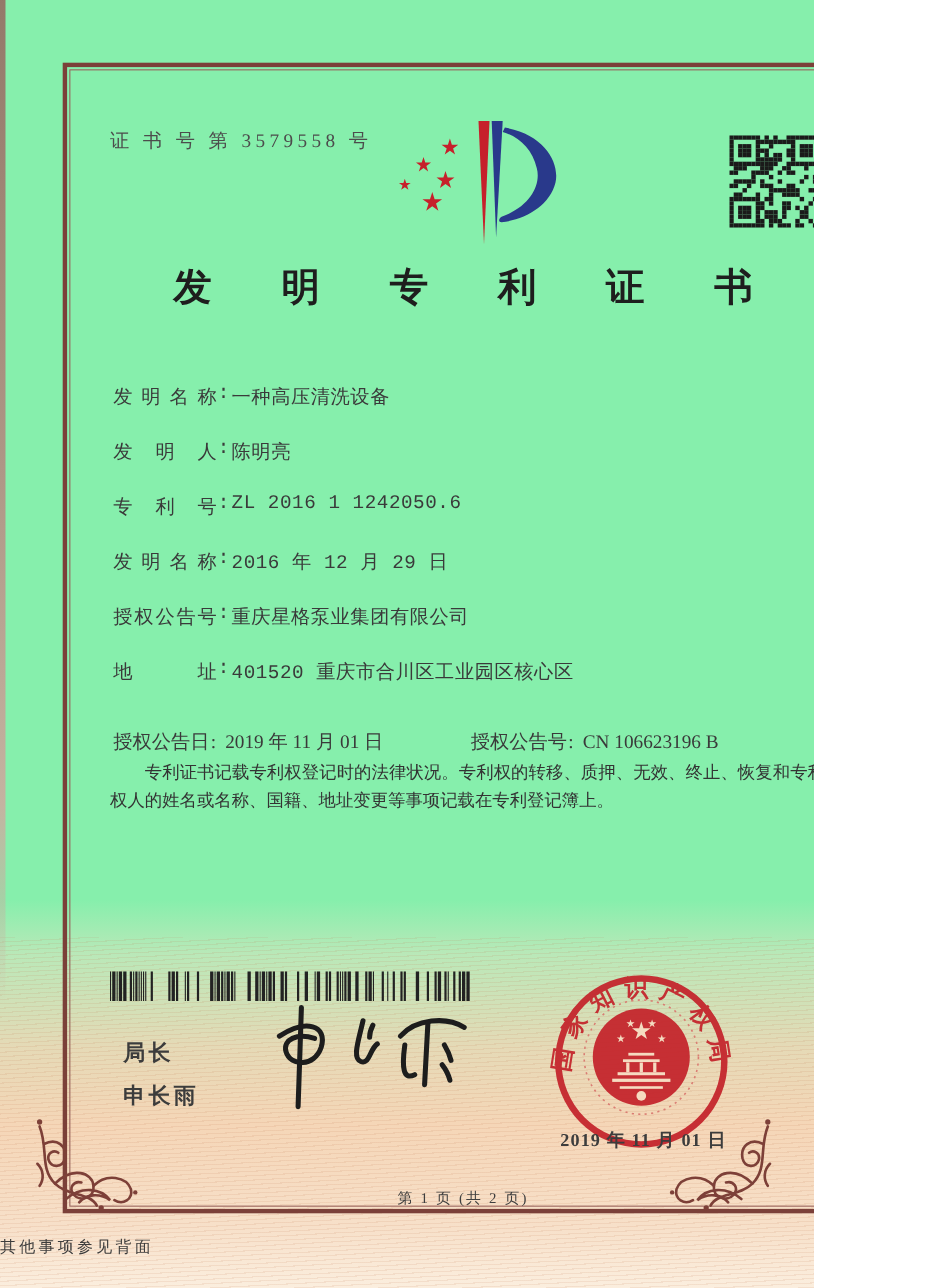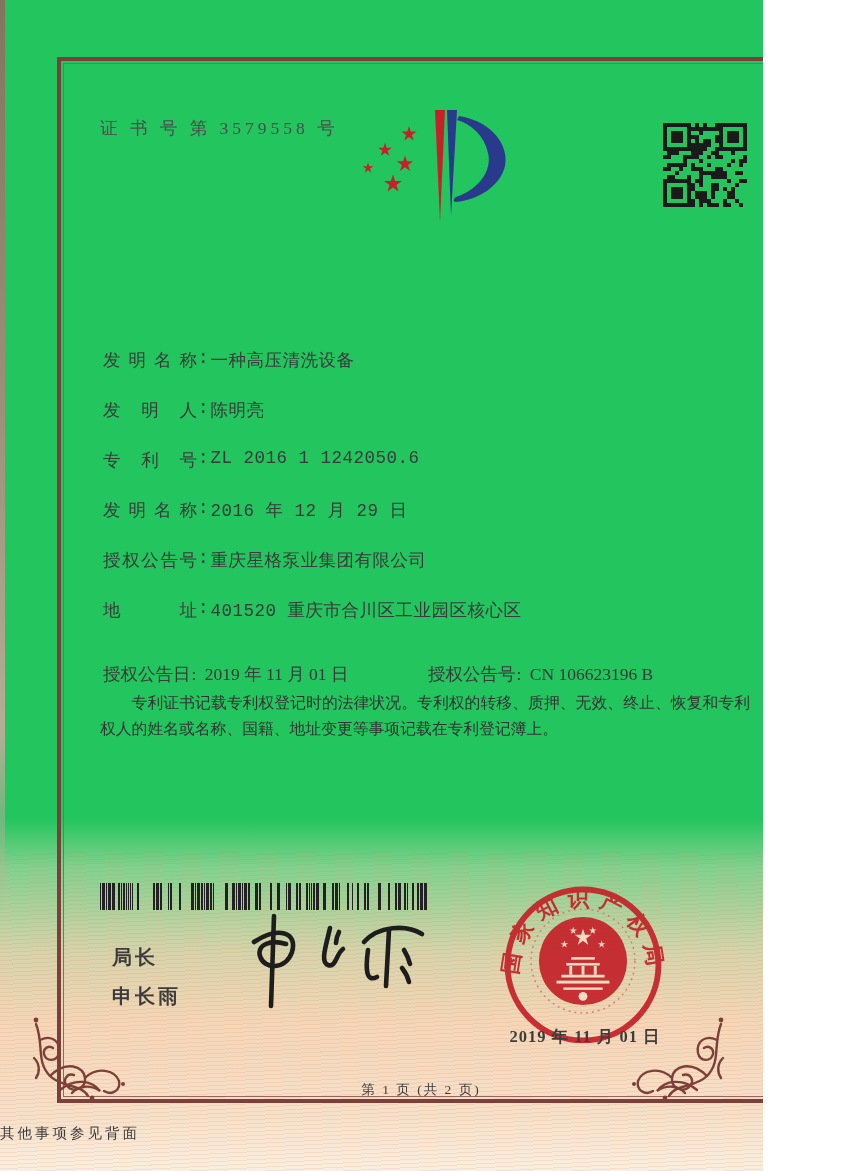--- a/index.html
+++ b/index.html
@@ -1,21 +1,20 @@
 <!DOCTYPE html>
 <html><head>
 <meta charset="utf-8">
 <style>
   html,body{margin:0;padding:0;background:#ffffff;}
   .page{
     position:relative;width:740px;height:1171px;overflow:hidden;
-    background:#22c55e;
+    background:#86efac;
     font-family:"Liberation Serif","DejaVu Serif",serif;
     color:#3b3b3b;
-    padding-left:23px;
   }
   
   .spine{position:absolute;left:0;top:0;width:5px;height:78%;
     background:linear-gradient(180deg,#96655e,#b4867e 45%,#cfa99f 80%,rgba(207,169,159,0));
     opacity:.85;}
   
   .bottom-tint{position:absolute;left:0;top:818px;width:100%;height:353px;
     background:linear-gradient(180deg,
       rgba(248,228,206,0) 0%,
       rgba(248,224,199,.45) 14%,
@@ -341,20 +340,21 @@
       <rect x="28" y="80" width="4" height="4" fill="#1a1a1a"></rect>
       <rect x="36" y="80" width="4" height="4" fill="#1a1a1a"></rect>
       <rect x="44" y="80" width="4" height="4" fill="#1a1a1a"></rect>
       <rect x="48" y="80" width="4" height="4" fill="#1a1a1a"></rect>
       <rect x="52" y="80" width="4" height="4" fill="#1a1a1a"></rect>
       <rect x="60" y="80" width="4" height="4" fill="#1a1a1a"></rect>
       <rect x="64" y="80" width="4" height="4" fill="#1a1a1a"></rect>
       <rect x="76" y="80" width="4" height="4" fill="#1a1a1a"></rect>
     </svg>
 
+  <div class="title">发 明 专 利 证 书</div>
 
   <div class="fields">
     <div class="field-row">
       <span class="field-label">发明名称</span>
         <span class="field-colon">:</span>
       <span class="field-value">一种高压清洗设备</span>
     </div>
     <div class="field-row">
       <span class="field-label">发明人</span>
         <span class="field-colon">:</span>

